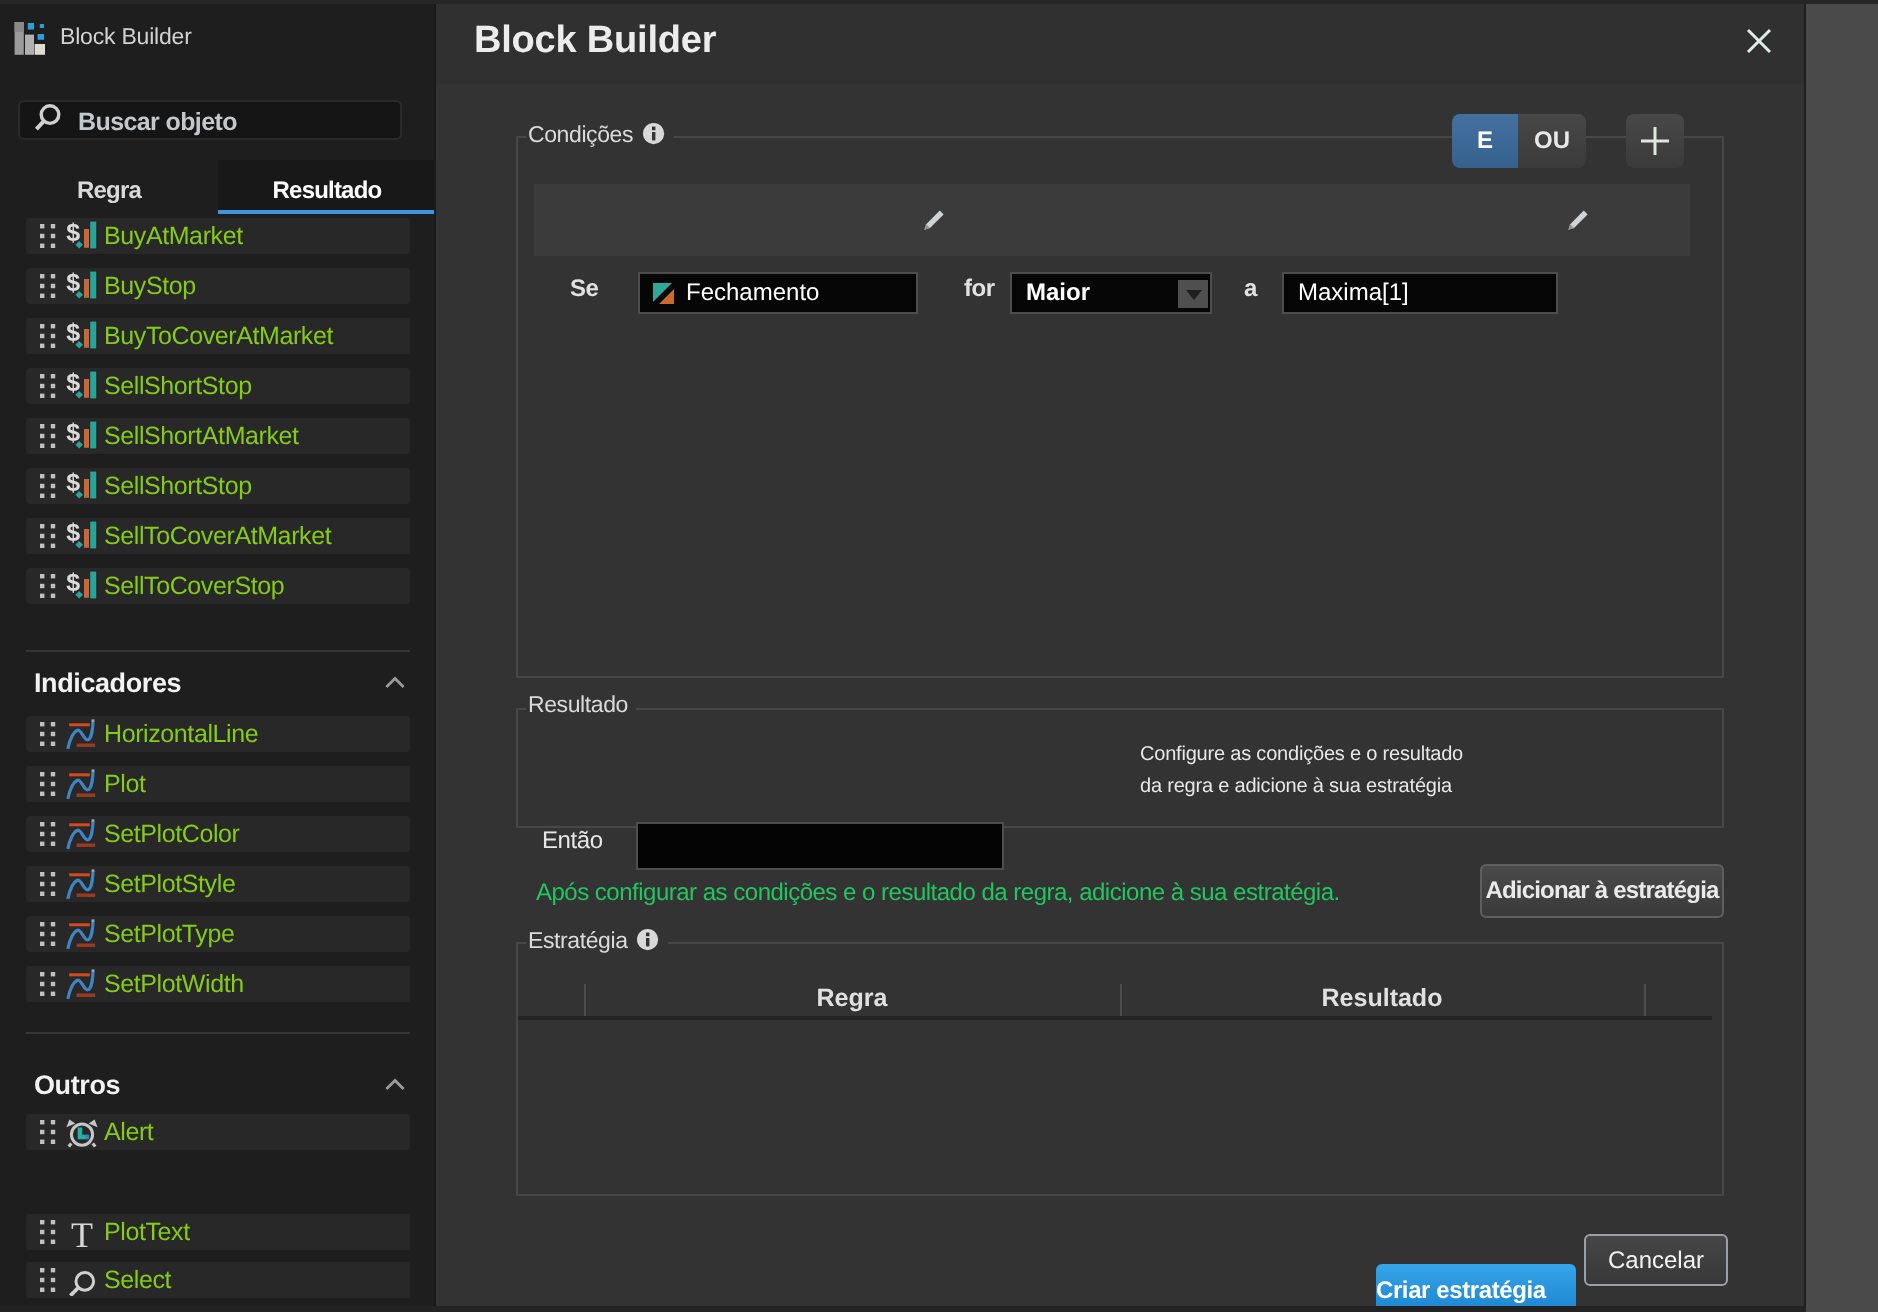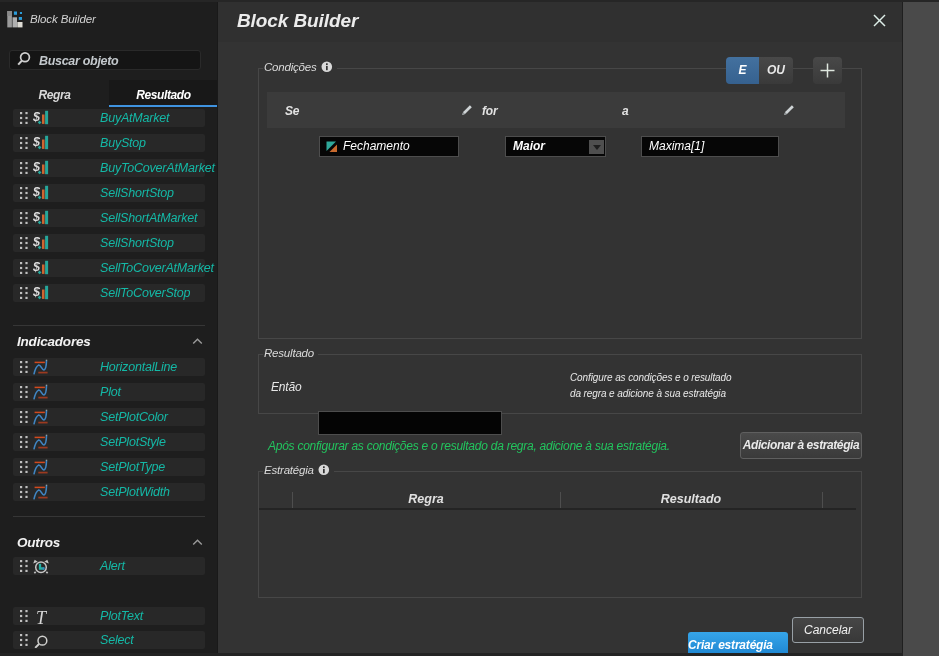--- a/index.html
+++ b/index.html
@@ -1,36 +1,36 @@
 <!DOCTYPE html>
 <html><head><meta charset="utf-8"><style>
 * { margin:0; padding:0; box-sizing:border-box; }
 html,body { width:939px; height:656px; overflow:hidden; background:#333333;
   font-family:"Liberation Sans", sans-serif; }
 .abs { position:absolute; }
-#root { position:relative; width:939px; height:656px;font-style:italic; }
+#root { position:relative; width:939px; height:656px; }
 
 #side { position:absolute; left:0; top:0; width:218px; height:656px; background:#1e1e1e; }
 .item { position:absolute; left:13px; width:192px; height:18px; background:#282828;
   border-radius:2px; }
 .item .dots { position:absolute; left:7px; top:3px; }
 .item .micon { position:absolute; left:19px; top:0px; }
-.item .lbl { position:absolute; left:39px; top:1.5px; font-size:12.5px; color:#14b8a6;
-  letter-spacing:-0.2px; white-space:nowrap;margin-left:48px; }
+.item .lbl { position:absolute; left:39px; top:1.5px; font-size:12.5px; color:#84cc16;
+  letter-spacing:-0.2px; white-space:nowrap; }
 .sechead { position:absolute; left:17px; font-size:13.5px; font-weight:bold; color:#f2f2f2; letter-spacing:-0.2px;}
 .sep { position:absolute; left:13px; width:192px; height:1px; background:#363636; }
 
 #dlg { position:absolute; left:218px; top:0; width:685px; height:653px; background:#333333; }
 #dlgtop { position:absolute; left:0; top:0; width:685px; height:42px; background:#303030; }
 .fieldset { position:absolute; border:1px solid #474747; }
 .legend { position:absolute; top:-8px; left:4px; background:#333333; padding:0 4px 0 1px;
   font-size:11.5px; color:#dadada; white-space:nowrap; letter-spacing:-0.2px;}
 .inp { position:absolute; background:#060606; border:1px solid #4d4d4d; color:#ffffff;
   font-size:12px; line-height:19px; white-space:nowrap;margin-top:36px; }
-.rowlbl { position:absolute; font-size:12px; font-weight:600; color:#e2e2e2; letter-spacing:-0.2px; }
+.rowlbl { position:absolute; font-size:12px; font-weight:600; color:#e2e2e2; letter-spacing:-0.2px;margin-top:33px; }
 </style></head><body>
 <div id="root">
 
 <div id="side">
 <svg class="abs" style="left:7px;top:10px" width="16" height="18" viewBox="0 0 16 18">
         <rect x="0.3" y="1" width="4.6" height="16.4" fill="#9b9b9b"></rect>
         <rect x="0.3" y="1" width="4.6" height="5" fill="#8a8a8a"></rect>
         <rect x="6.9" y="1.5" width="3.1" height="3.3" fill="#2b9ddb"></rect>
         <rect x="12.9" y="2" width="2.1" height="2" fill="#2b9ddb"></rect>
         <rect x="5.5" y="7.3" width="4.5" height="10.1" fill="#b0b0b0"></rect>

